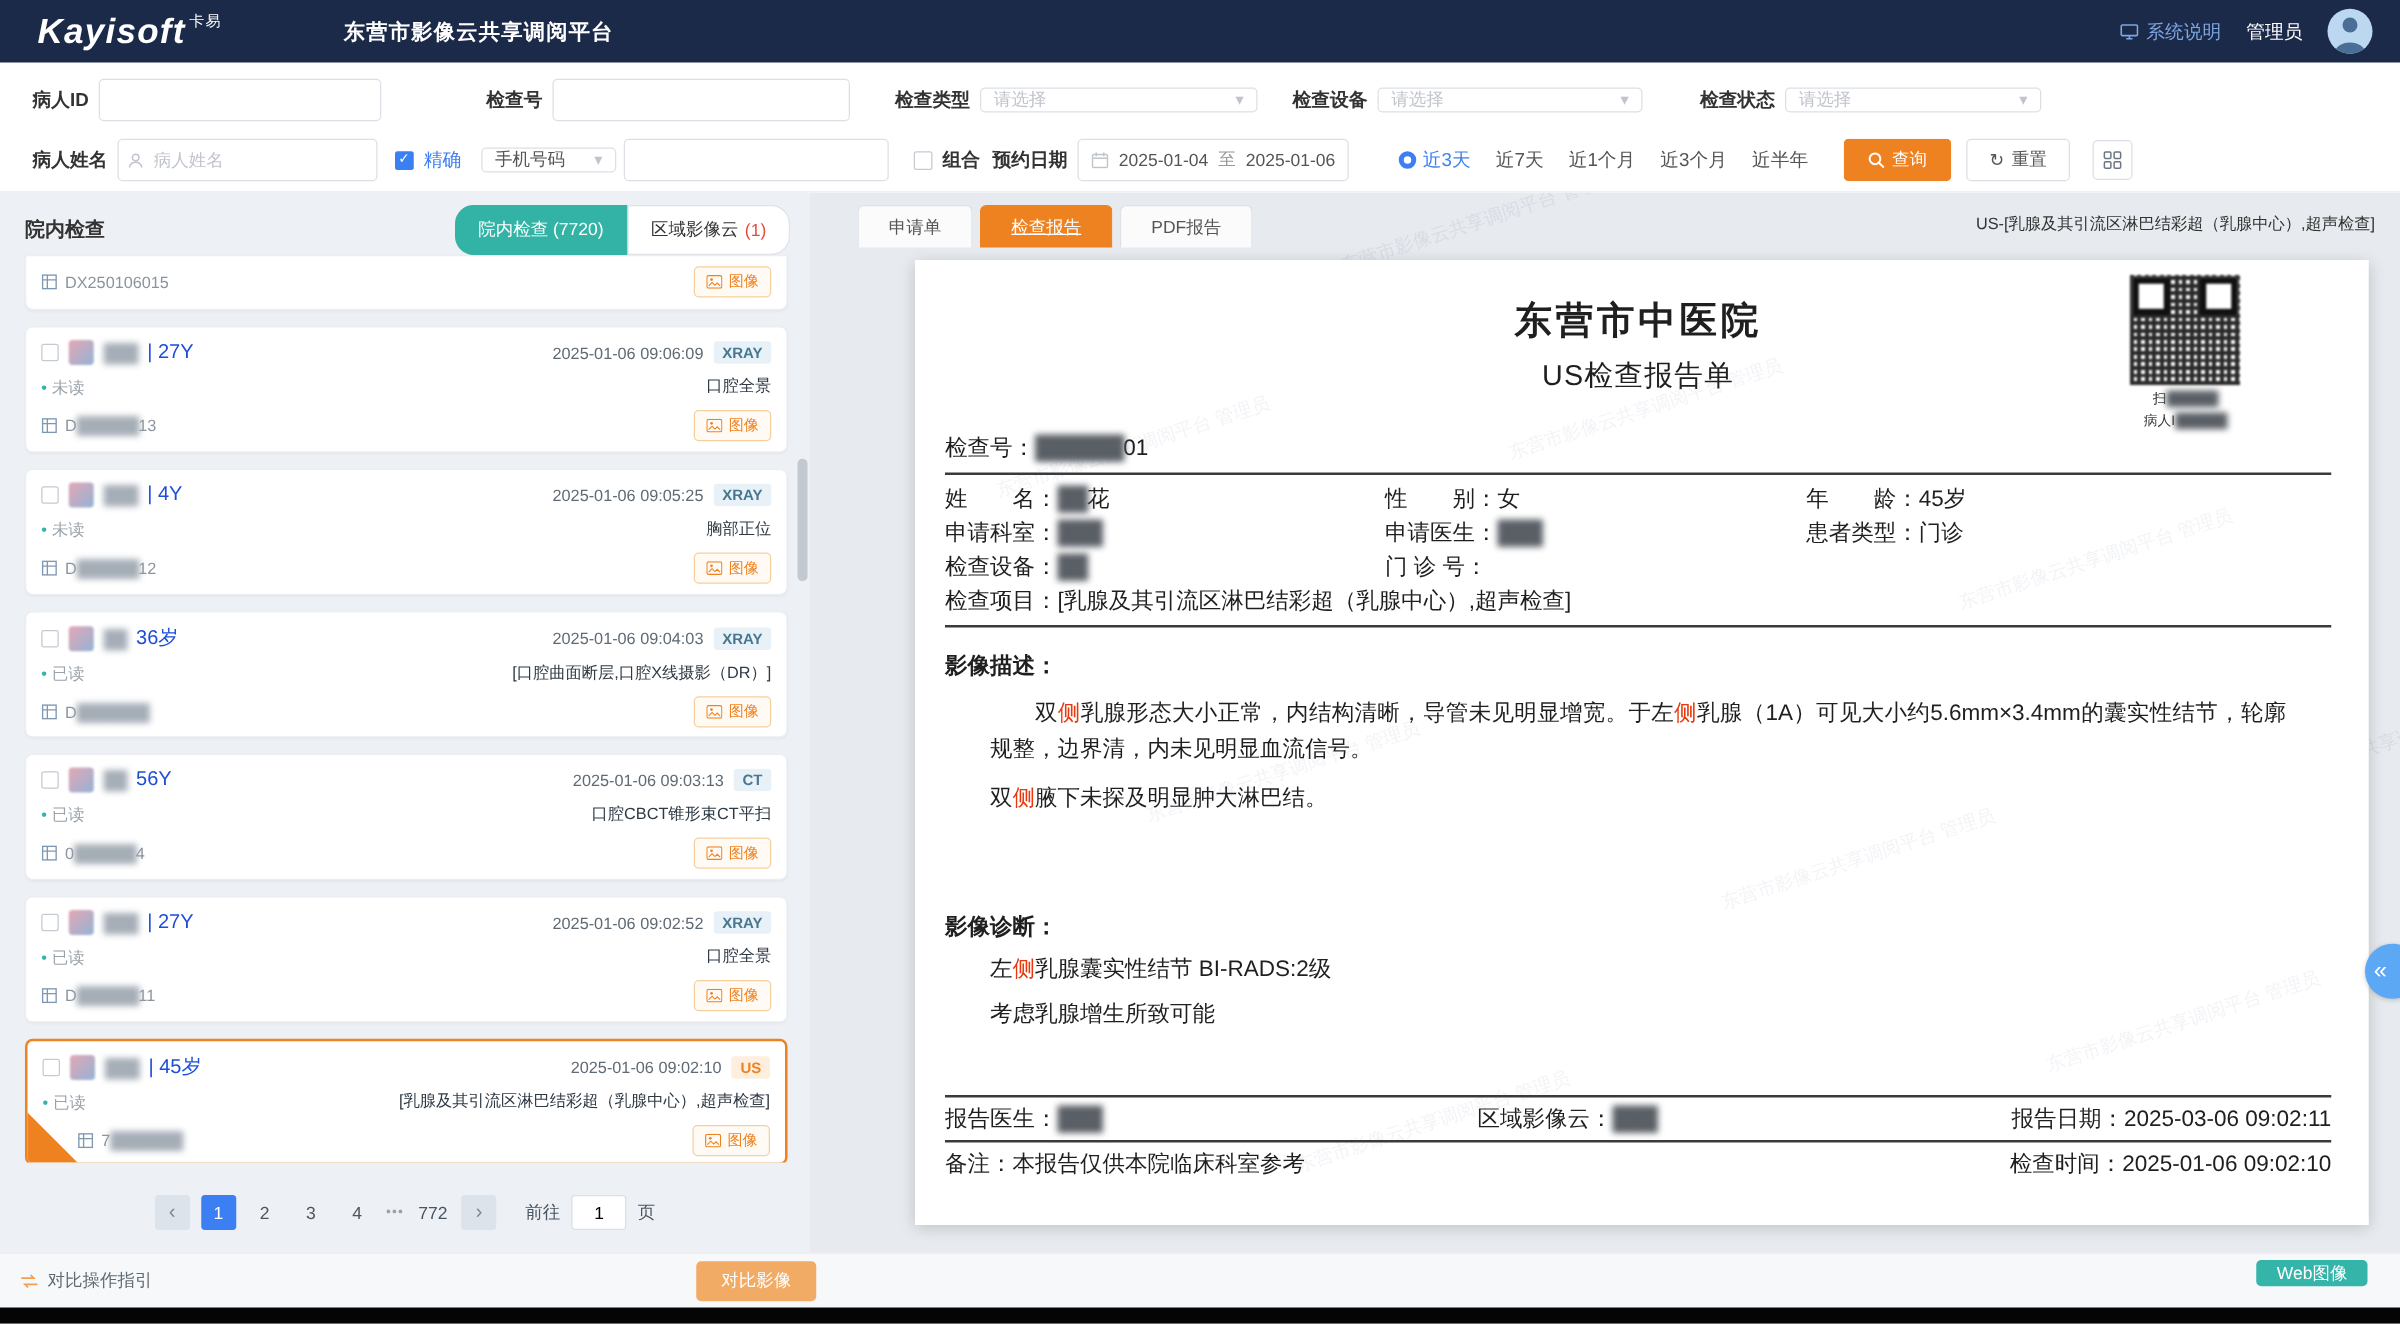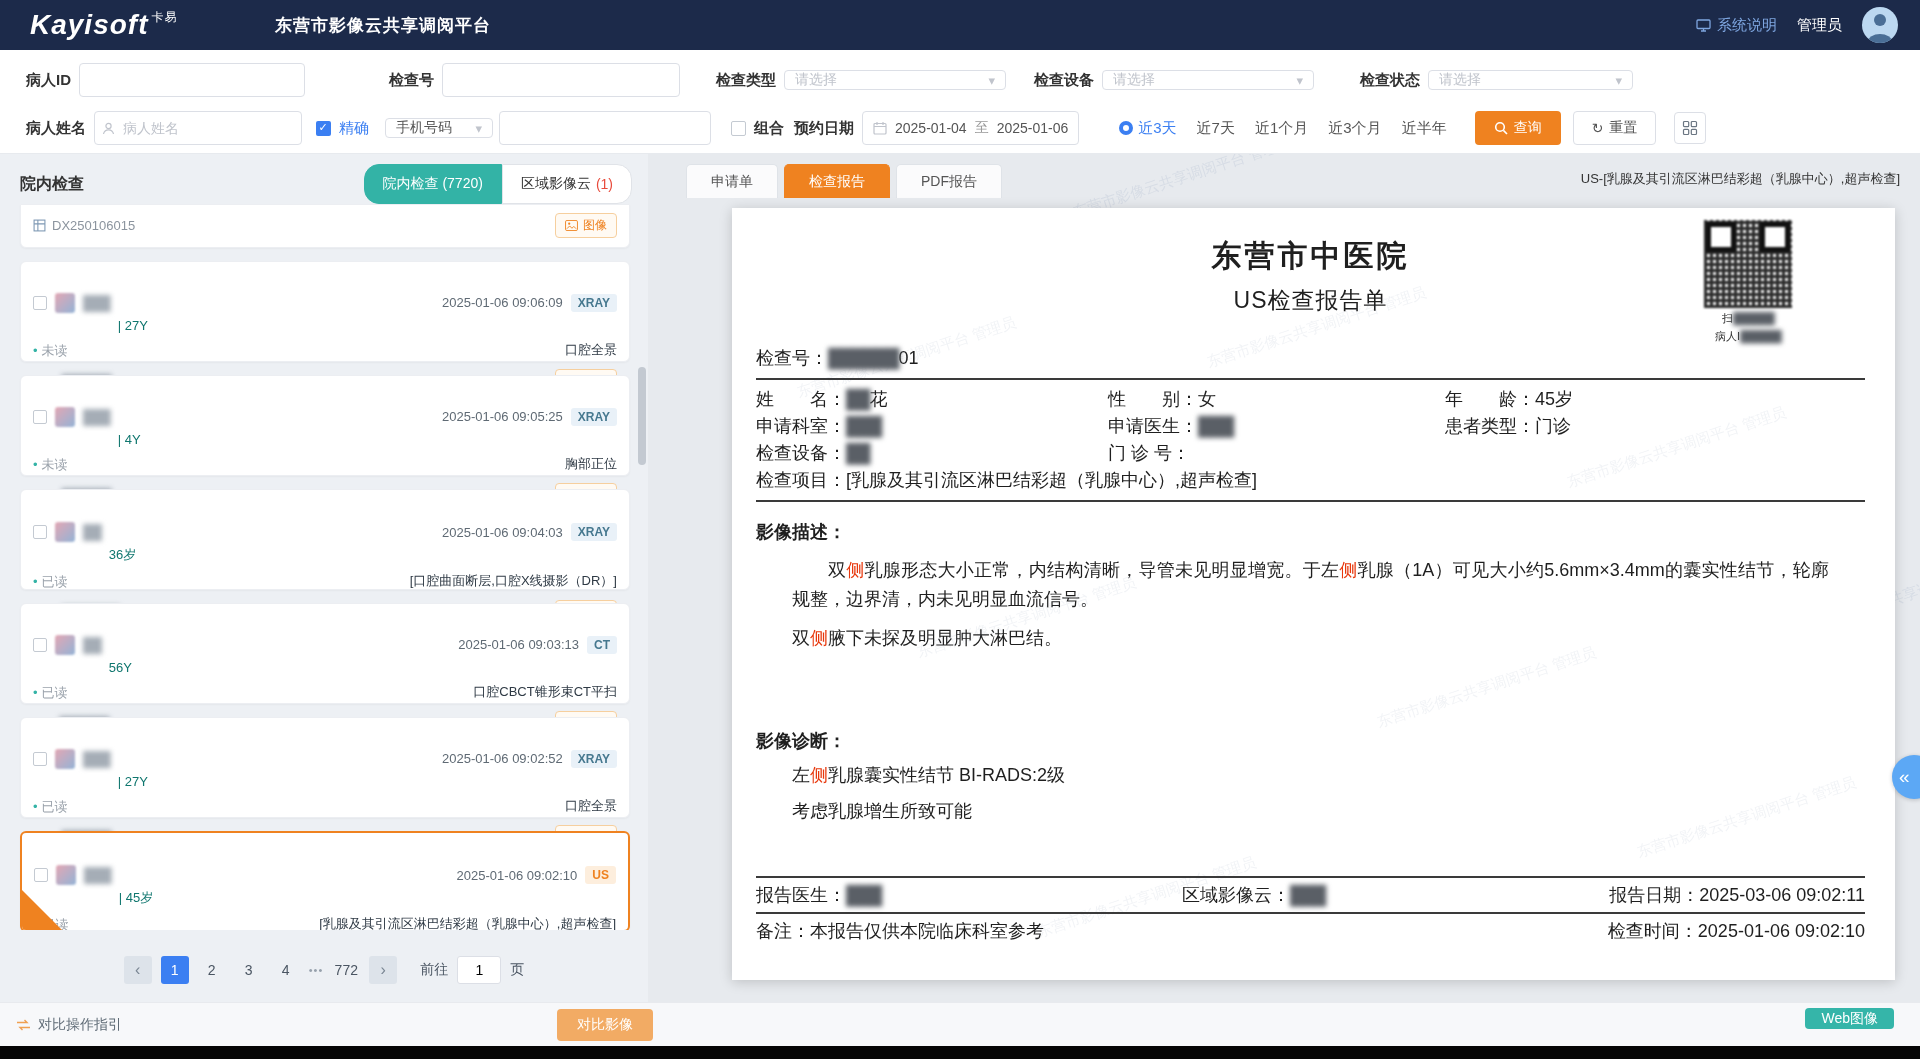--- a/index.html
+++ b/index.html
@@ -58,21 +58,21 @@
   .count-red { color:#e84b3c; margin-left:5px; }
   .list { position:absolute; top:48px; left:0; right:0; bottom:72px; overflow:hidden; padding:2px 18px 0 20px; }
   .card { position:relative; background:#fff; border:1px solid #eceef2; border-radius:6px; padding:10px 12px 8px; margin-bottom:13px; height:101px; box-shadow:0 1px 2px rgba(0,0,0,.04); cursor:pointer; }
   .card.partial { height:44px; display:flex; align-items:center; border-radius:0 0 6px 6px; padding-top:6px; }
   .card.selected { border:2px solid #ef8220; overflow:hidden; }
   .crow1 { display:flex; align-items:center; gap:8px; font-size:14px; color:#333; }
   .cbx-s { width:14px; height:14px; border:1px solid #c4cad2; border-radius:2px; background:#fff; flex:none; cursor:pointer; }
   .avatar-xs { width:20px; height:20px; border-radius:3px; background:linear-gradient(135deg,#e3a7b4,#94b3d6); filter:blur(1px); flex:none; }
   .mask { filter:blur(2.5px); color:#a5adb6; letter-spacing:-1px; }
   .mask.dark { color:#5a5f66; }
-  .pinfo { color:#0f766e; font-size:13px;margin-top:46px; }
+  .pinfo { color:#1d4ed8; font-size:16px; }
   .ctime { margin-left:auto; color:#5f6a74; font-size:13px; white-space:nowrap; }
   .badge { background:#e9f1f8; color:#46788f; font-size:12px; padding:2px 7px; border-radius:3px; font-weight:bold; flex:none; }
   .card.selected .badge { background:#fdeedd; color:#ef8220; }
   .crow2 { display:flex; align-items:flex-start; margin-top:9px; font-size:13px; }
   .status { color:#9aa2ab; white-space:nowrap; }
   .status .dot { color:#33b3a6; margin-right:4px; }
   .cdesc { margin-left:auto; color:#2f3a45; text-align:right; line-height:1.25; max-width:430px; }
   .crow3 { display:flex; align-items:center; margin-top:9px; font-size:13px; color:#8b949e; gap:6px; width:100%; }
   .img-btn { margin-left:auto; display:flex; align-items:center; gap:5px; border:1px solid #f6cf9e; background:#fffaf3; color:#ef8220; font-size:12px; padding:3px 9px; border-radius:4px; cursor:pointer; white-space:nowrap; }
   .ribbon { position:absolute; left:-2px; bottom:-2px; width:44px; height:44px; background:#ef8220; clip-path:polygon(0 0,0 100%,100% 100%); }
@@ -81,21 +81,21 @@
   .pg-btn, .pg-num { min-width:28px; height:28px; display:flex; align-items:center; justify-content:center; border-radius:3px; cursor:pointer; }
   .pg-btn { background:#dde3ea; color:#7b8794; font-size:16px; }
   .pg-num.active { background:#3b7ff2; color:#fff; }
   .pg-ell { letter-spacing:1px; color:#97a1ac; cursor:pointer; font-size:11px; }
   .goto-label { margin-left:14px; }
   .goto-input { width:44px; height:28px; border:1px solid #dcdfe6; border-radius:3px; text-align:center; font-size:14px; outline:none; font-family:inherit; }
   
   .right-panel { position:absolute; top:154px; left:648px; right:0; bottom:57px; background:#e7eaee; overflow:hidden; }
   .rtabs { display:flex; align-items:flex-end; padding:8px 20px 0 38px; height:44px; }
   .rtab { height:34px; padding:0 24px; display:flex; align-items:center; background:#fbfbfc; border:1px solid #dfe3e8; border-bottom:none; border-radius:5px 5px 0 0; margin-right:6px; font-size:14px; color:#555; cursor:pointer; white-space:nowrap; }
-  .rtab.active { background:#ef8220; border-color:#ef8220; color:#fff; }
+  .rtab.active { background:#ef8220; border-color:#ef8220; color:#fff;text-decoration:underline; }
   .rtab-title { margin-left:auto; font-size:13px; color:#333; padding-bottom:10px; white-space:nowrap; }
   .report-page { position:absolute; left:84px; top:54px; width:1163px; height:772px; background:#fff; box-shadow:0 2px 12px rgba(0,0,0,.18); padding:28px 30px 0 24px; font-size:18px; color:#1f1f1f; }
   .rp-title { text-align:center; font-size:30px; font-weight:bold; letter-spacing:3px; }
   .rp-sub { text-align:center; font-size:23px; margin-top:8px; letter-spacing:1px; }
   .rp-examno { margin-top:30px; font-size:18px; }
   .hr { border-top:2px solid #3a3a3a; }
   .hr.m1 { margin-top:8px; }
   .fgrid { display:grid; grid-template-columns:352px 337px 1fr; margin-top:6px; line-height:27px; }
   .fitem-row { margin-top:0; line-height:27px; }
   .flabel { white-space:pre; }

